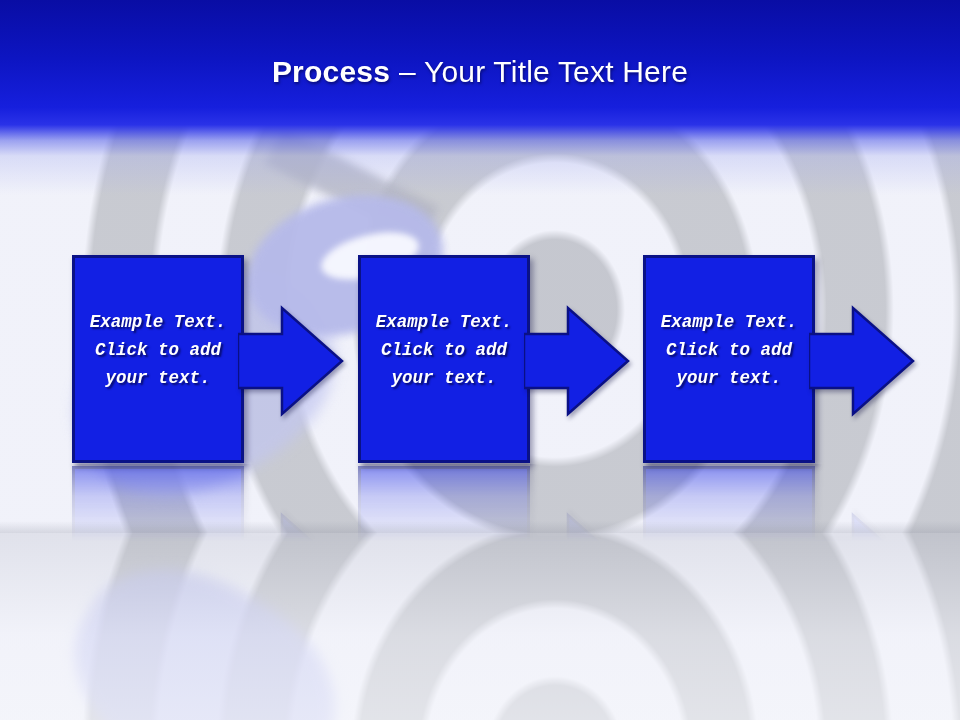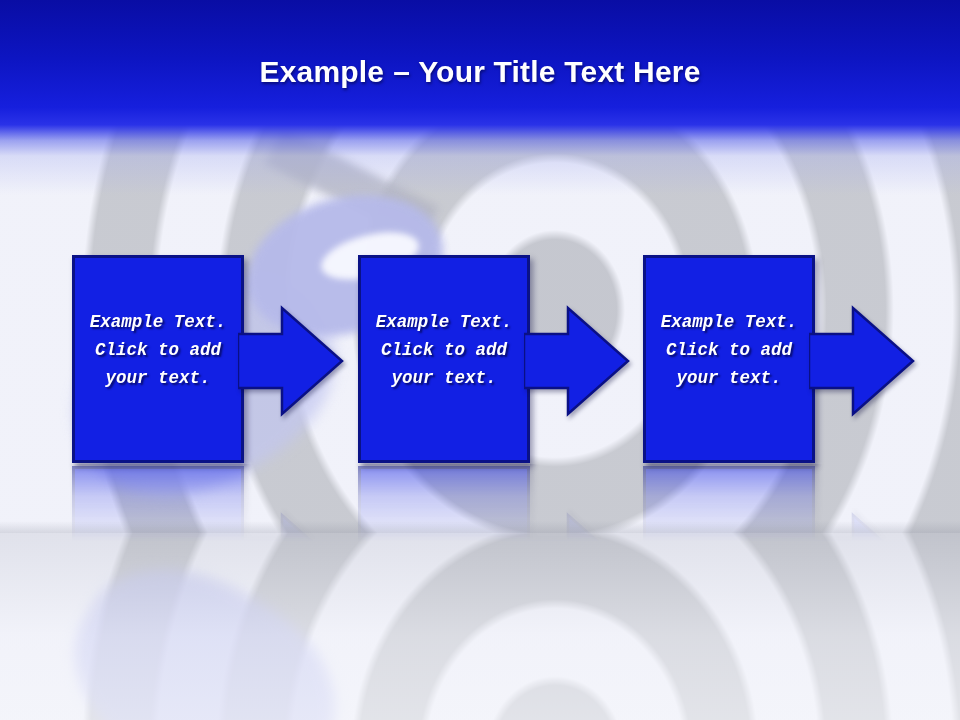--- a/index.html
+++ b/index.html
@@ -43,21 +43,21 @@
 
   
   .header{position:absolute; left:0; top:0; width:960px; height:195px; z-index:4; pointer-events:none;
     background:linear-gradient(180deg,
       #090da4 0%, #0d15c2 30%, #161fdd 55%, #2a32e8 64%,
       rgba(84,94,232,.55) 72%, rgba(160,168,240,.30) 80%, rgba(238,240,250,0) 100%);}
   .title{position:absolute; left:0; top:54px; width:100%; text-align:center;
     color:#ffffff; font-size:30px; line-height:36px; letter-spacing:.2px;
     text-shadow:1px 2px 3px rgba(0,0,50,.55);}
   .title-bold{font-weight:700;}
-  .title-rest{font-weight:700; margin-left:9px;}
+  .title-rest{font-weight:400; margin-left:9px;}
 
   
   .shapes-row{position:absolute; left:0; top:255px; width:960px; height:210px; z-index:3;}
   .step-box{position:absolute; top:0; width:172px; height:208px; box-sizing:border-box;
     background:#1220e4; border:3px solid #0a1286;
     box-shadow:3px 4px 6px rgba(15,15,70,.40);
     text-align:center; padding-top:50px; cursor:pointer;}
   .step-box.b1{left:72px;} .step-box.b2{left:358px;} .step-box.b3{left:643px;}
   .step-line{display:block; color:#ffffff; font-style:italic; font-weight:600;
     font-size:17.5px; line-height:28px;
@@ -91,21 +91,21 @@
 
     <div class="pin-base"></div>
     <div class="pin-head"></div>
 
   </div>
     </div>
   <div class="floor-seam"></div>
 
   <div class="header">
     <div class="title">
-      <span class="title-bold">Example</span><span class="title-rest">– Your Title Text Here</span>
+      <span class="title-bold">Process</span><span class="title-rest">– Your Title Text Here</span>
     </div>
   </div>
 
   <div class="shapes-row" id="shapes-row">
 
     <div class="step-box b1">
       <span class="step-line">Example Text.</span>
       <span class="step-line">Click to add</span>
       <span class="step-line">your text.</span>
     </div>

